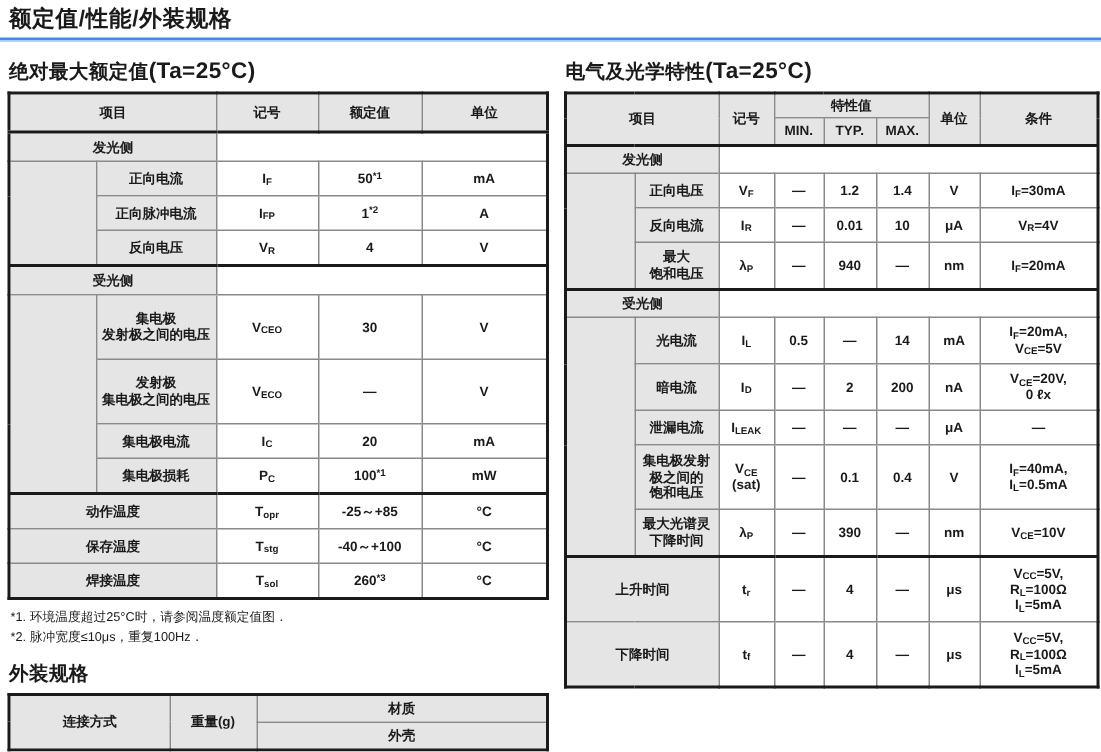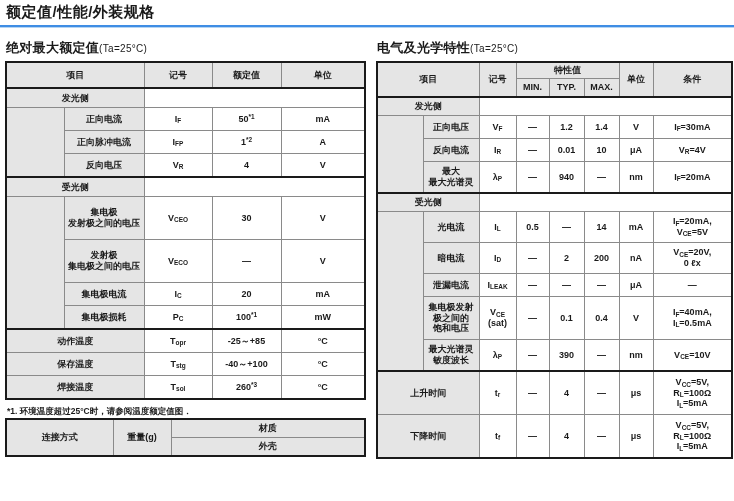--- a/index.html
+++ b/index.html
@@ -12,21 +12,21 @@
     position:absolute;left:6px;top:3px;
     font-size:15px;font-weight:bold;letter-spacing:0.5px;
   }
   .title-rule{position:absolute;left:0;top:25px;width:734px;height:2px;background:#3f8de4;}
   .title-rule-glow{position:absolute;left:0;top:27px;width:734px;height:1px;background:#b5d5f4;}
 
   .col-left{position:absolute;left:5px;top:39px;width:359px;}
   .col-right{position:absolute;left:376px;top:39px;width:417px;}
 
   .sec-title{font-size:13px;font-weight:bold;margin:0 0 4px 1px;letter-spacing:0.3px;}
-  .sec-cond{font-size:10px;font-weight:normal;}
+  .sec-cond{font-size:15px;font-weight:bold;}
 
   table.t{
     border-collapse:collapse;table-layout:fixed;
     font-size:9px;font-weight:bold;line-height:1.18;
     border:2px solid #1a1a1a;
   }
   table.t td{
     border:1px solid #8a8a8a;
     padding:1px 3px;vertical-align:middle;
     overflow:hidden;
@@ -40,21 +40,21 @@
   tr.sep td{border-top:2px solid #1a1a1a;}
   td.thickL{border-left:2px solid #1a1a1a;}
 
   tr.h13 td{height:13px;} tr.h15 td{height:15px;} tr.h16 td{height:16px;}
   tr.h20 td{height:20px;margin-left:36px;} tr.h22 td{height:22px;} tr.h28 td{height:28px;}
   tr.h40 td{height:40px;}
 
   sub{font-size:0.72em;vertical-align:baseline;position:relative;top:0.22em;letter-spacing:0;}
   sup{font-size:0.72em;vertical-align:baseline;position:relative;top:-0.45em;}
 
-  .footnotes{margin:5px 0 0 2px;font-size:8.5px;font-weight:bold;line-height:1.5;}
+  .footnotes{margin:5px 0 0 2px;font-size:8.5px;font-weight:normal;line-height:1.5;}
   .footnote{white-space:nowrap;}
   .pkg-title{margin-top:9px;}
 </style>
 </head>
 <body>
 
 <div class="page-title">额定值/性能/外装规格</div>
 <div class="title-rule"></div>
 <div class="title-rule-glow"></div>
 
@@ -147,22 +147,24 @@
       <td colspan="2" class="g l">焊接温度</td>
       <td class="c"><span>T</span><sub>sol</sub></td>
       <td class="c"><span>260</span><sup>*3</sup></td>
       <td class="c">°C</td>
     </tr>
   </tbody>
     </table>
 
   <div class="footnotes">
     <div class="footnote">*1.  环境温度超过25°C时，请参阅温度额定值图．</div>
+    <div class="footnote">*2.  脉冲宽度≤10μs，重复100Hz．</div>
   </div>
 
+  <div class="sec-title pkg-title">外装规格</div>
 
   <table class="t" style="width:359px;">
     <colgroup>
         <col style="width:107px">
         <col style="width:58px">
         <col style="width:194px">
       </colgroup>
     <tbody>
         <tr class="h15">
       <td rowspan="2" class="g c">连接方式</td>
@@ -224,21 +226,21 @@
       <td class="g l pl">反向电流</td>
       <td class="c pl"><span>I</span><sub>R</sub></td>
       <td class="c">—</td>
       <td class="c">0.01</td>
       <td class="c">10</td>
       <td class="c">μA</td>
       <td class="l pl"><span>V</span><sub>R</sub><span>=4V</span></td>
     </tr>
     <tr class="h28">
       <td class="g l pl">最大
-最大光谱灵</td>
+饱和电压</td>
       <td class="c pl"><span>λ</span><sub>P</sub></td>
       <td class="c">—</td>
       <td class="c">940</td>
       <td class="c">—</td>
       <td class="c">nm</td>
       <td class="l pl"><span>I</span><sub>F</sub><span>=20mA</span></td>
     </tr>
     <tr class="grow sep h15">
       <td colspan="2" class="g l">受光侧</td>
       <td colspan="6"></td>
@@ -281,21 +283,21 @@
 (sat)</span></td>
       <td class="c">—</td>
       <td class="c">0.1</td>
       <td class="c">0.4</td>
       <td class="c">V</td>
       <td class="l pl"><span>I</span><sub>F</sub><span>=40mA,
 </span><span>I</span><sub>L</sub><span>=0.5mA</span></td>
     </tr>
     <tr class="h28">
       <td class="g l pl">最大光谱灵
-敏度波长</td>
+下降时间</td>
       <td class="c pl"><span>λ</span><sub>P</sub></td>
       <td class="c">—</td>
       <td class="c">390</td>
       <td class="c">—</td>
       <td class="c">nm</td>
       <td class="l pl"><span>V</span><sub>CE</sub><span>=10V</span></td>
     </tr>
     <tr class="sep h40">
       <td colspan="2" class="g l">上升时间</td>
       <td class="c pl"><span>t</span><sub>r</sub></td>

